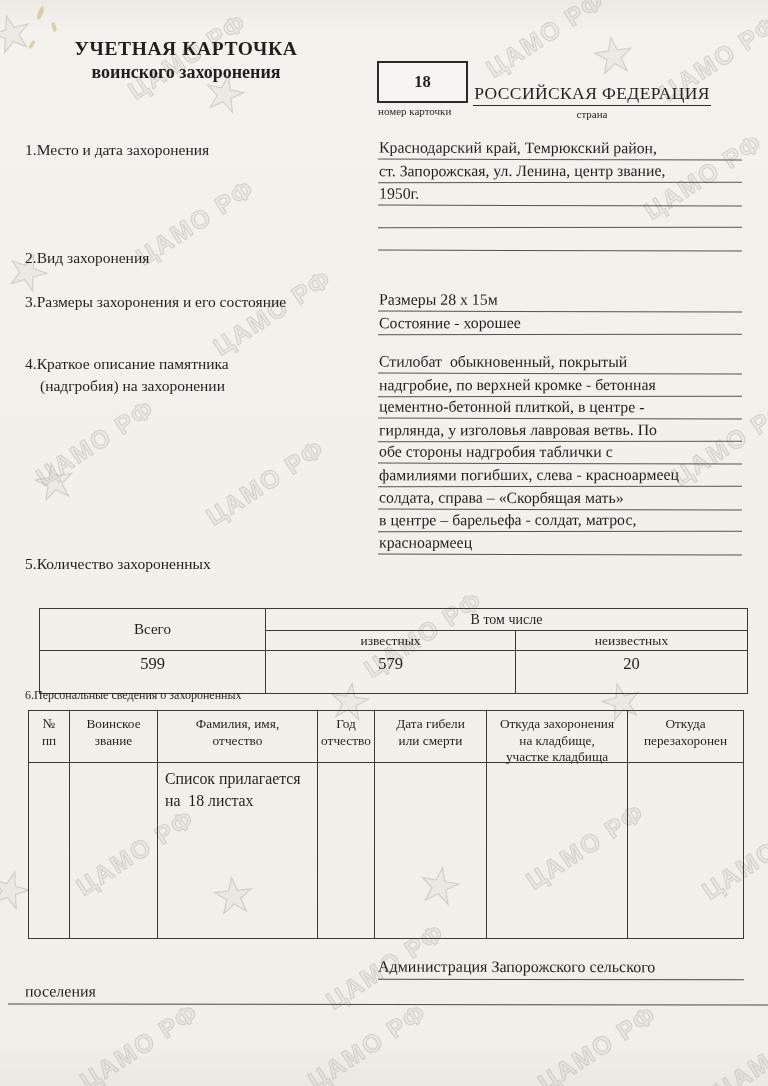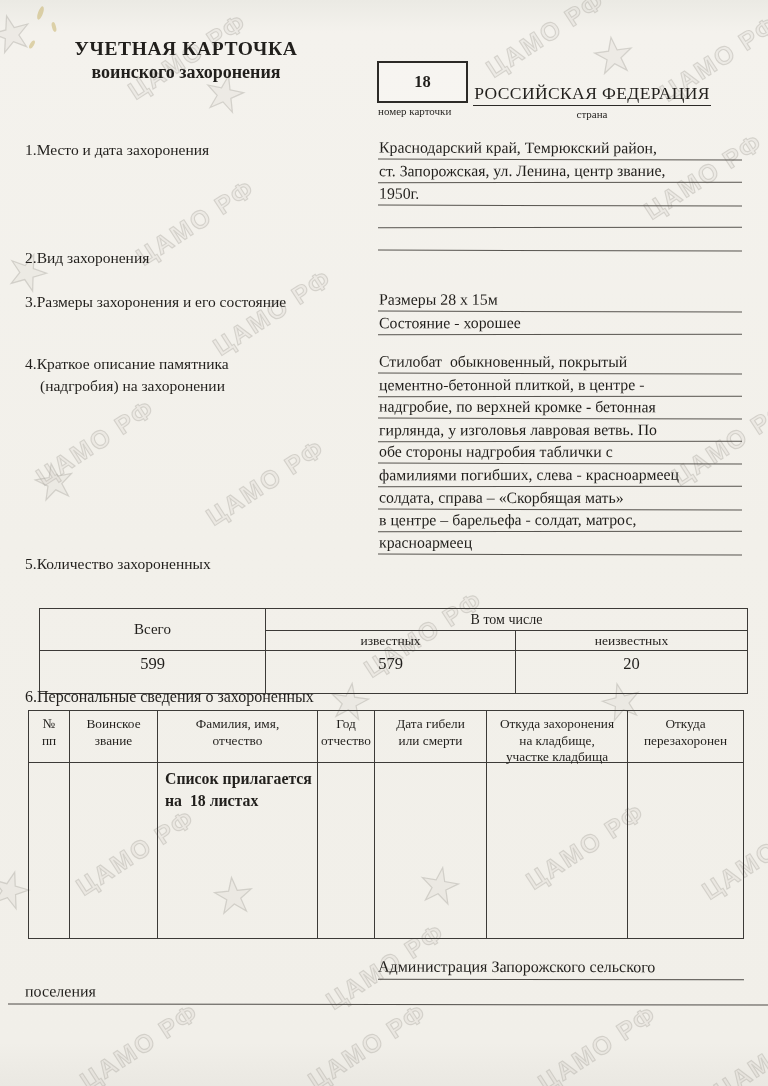--- a/index.html
+++ b/index.html
@@ -68,21 +68,21 @@
     border:1.5px solid #3c3a37;
   }
   .t6 .h{
     border-bottom:1.3px solid #3c3a37;border-right:1.2px solid #3c3a37;
     display:flex;align-items:flex-start;justify-content:center;text-align:center;
     font-size:13.3px;line-height:16.5px;white-space:pre-line;padding-top:5px;
   }
   .t6 .h:nth-child(7){border-right:none;}
   .t6 .b{border-right:1.2px solid #3c3a37;}
   .t6 .b:last-child{border-right:none;}
-  .t6 .note{padding:5px 1px 0 7px;font-size:15.8px;line-height:21.5px;white-space:pre;font-weight:bold;}
+  .t6 .note{padding:5px 1px 0 7px;font-size:15.8px;line-height:21.5px;white-space:pre;}
   
   .f7-value{
     position:absolute;left:378px;top:955px;width:366px;height:24px;
     border-bottom:1.3px solid #4e4b47;font-size:16px;line-height:23px;white-space:nowrap;transform:rotate(0.1deg);
   }
   .f7-line2{
     position:absolute;left:8px;top:981px;width:752px;height:23px;
     border-bottom:1.3px solid #4e4b47;font-size:16px;line-height:22px;padding-left:17px;transform:rotate(0.08deg);
   }
 </style>
@@ -150,42 +150,42 @@
   <div class="flabel" style="top:293px;">3.Размеры захоронения и его состояние</div>
   <div class="vblock" style="top:289px;">
     <div class="vline">Размеры 28 х 15м</div>
     <div class="vline">Состояние - хорошее</div>
   </div>
 
   <div class="flabel" style="top:355px;">4.Краткое описание памятника</div>
   <div class="flabel" style="top:377px;left:34px;margin-left:6px;">(надгробия) на захоронении</div>
   <div class="vblock f4" style="top:351px;">
     <div class="vline">Стилобат  обыкновенный, покрытый</div>
+    <div class="vline">надгробие, по верхней кромке - бетонная</div>
     <div class="vline">цементно-бетонной плиткой, в центре -</div>
-    <div class="vline">надгробие, по верхней кромке - бетонная</div>
     <div class="vline">гирлянда, у изголовья лавровая ветвь. По</div>
     <div class="vline">обе стороны надгробия таблички с</div>
     <div class="vline">фамилиями погибших, слева - красноармеец</div>
     <div class="vline">солдата, справа – «Скорбящая мать»</div>
     <div class="vline">в центре – барельефа - солдат, матрос,</div>
     <div class="vline">красноармеец</div>
   </div>
 
   <div class="flabel" style="top:555px;">5.Количество захороненных</div>
   <div class="t5">
     <div class="c-total">Всего</div>
     <div class="c-group">В том числе</div>
     <div class="c-known">известных</div>
     <div class="c-unknown">неизвестных</div>
     <div class="v v1">599</div>
     <div class="v v2">579</div>
     <div class="v v3">20</div>
   </div>
 
-  <div class="flabel" style="top:688px;font-size:16px;">6.Персональные сведения о захороненных</div>
+  <div class="flabel" style="top:688px;font-size:12px;">6.Персональные сведения о захороненных</div>
   <div class="t6">
     <div class="h">№
 пп</div>
     <div class="h">Воинское
 звание</div>
     <div class="h">Фамилия, имя,
 отчество</div>
     <div class="h">Год
 отчество</div>
     <div class="h">Дата гибели

